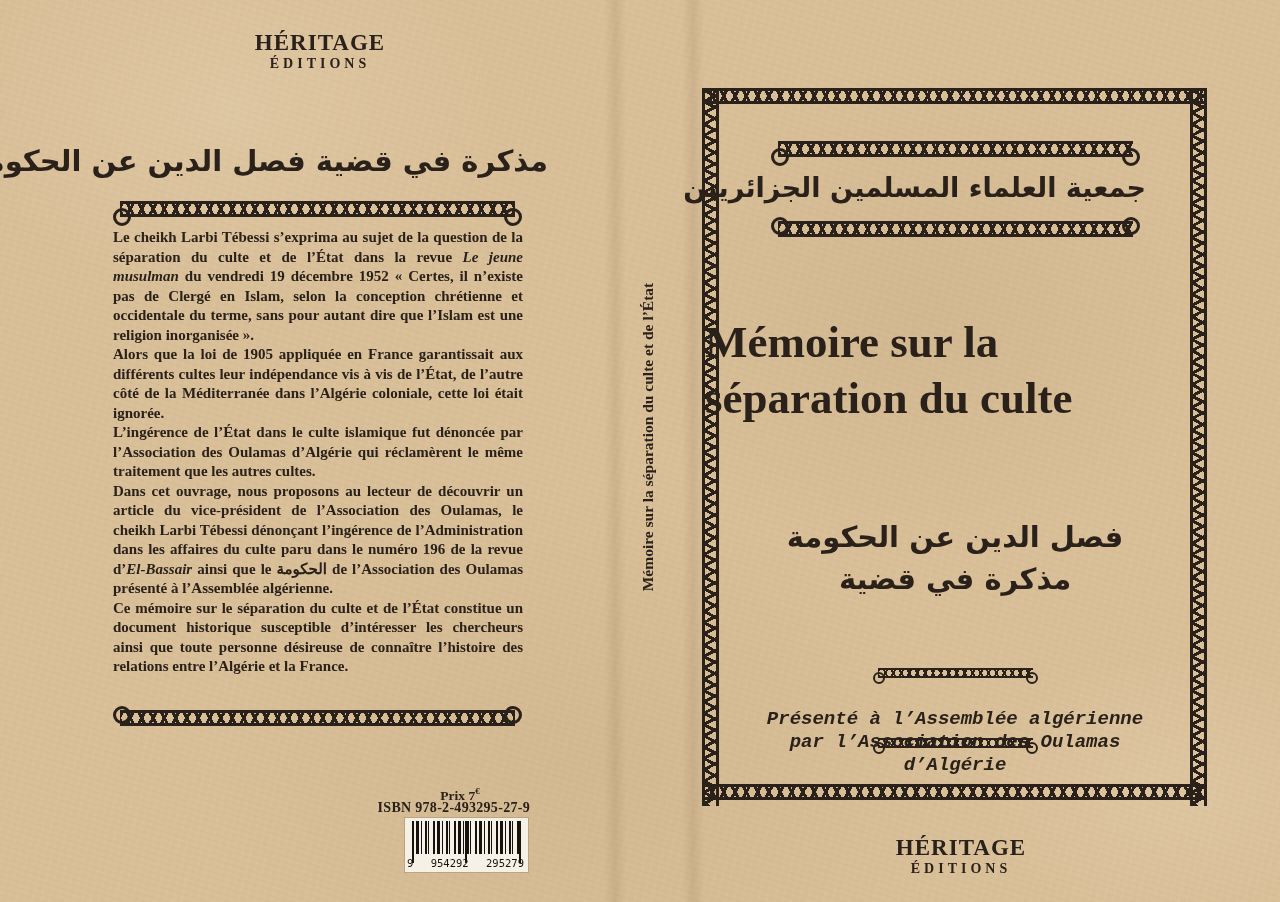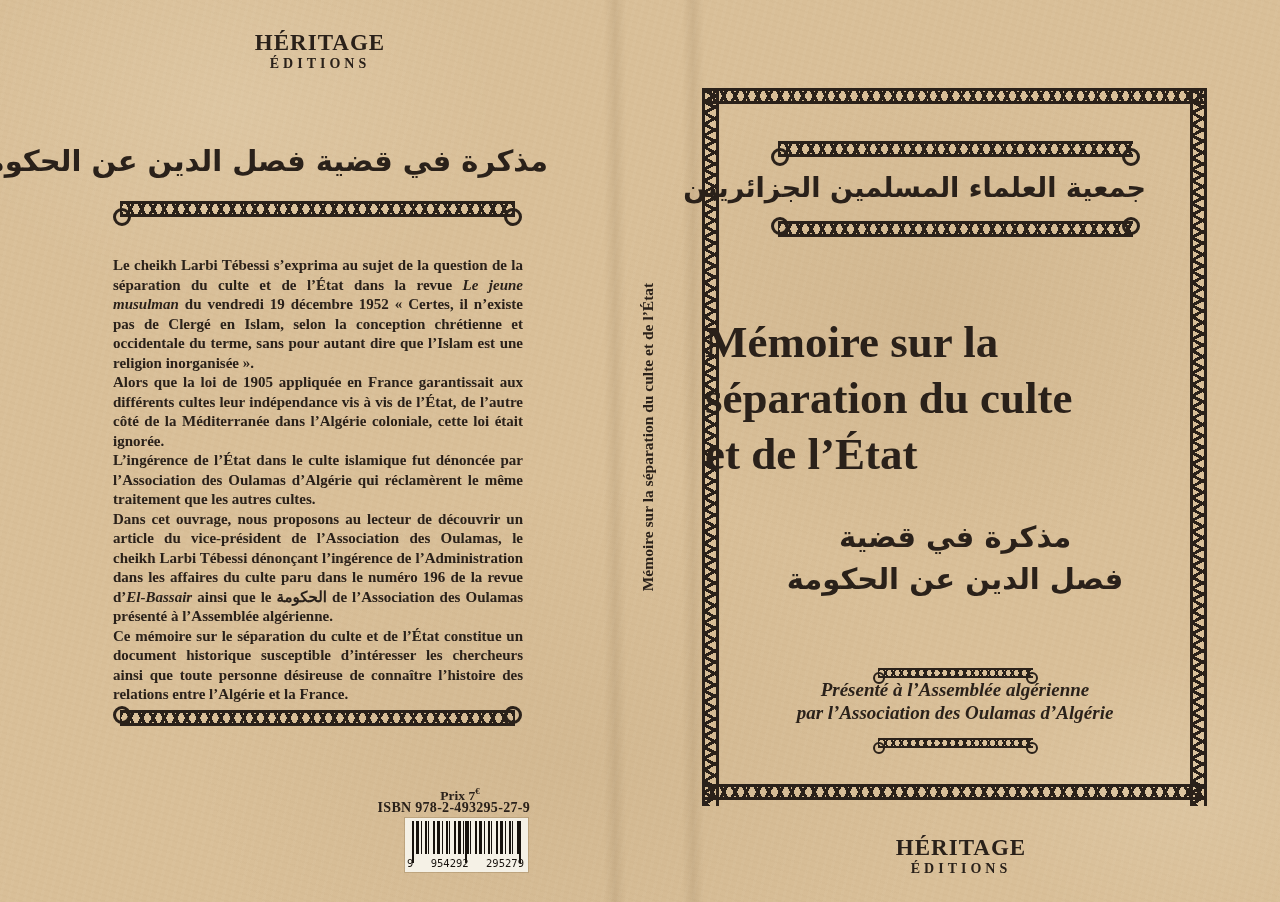--- a/index.html
+++ b/index.html
@@ -139,21 +139,21 @@
 
   <div class="abs logo" style="left:240px;top:31px;width:160px;">
     <div class="name">HÉRITAGE</div>
     <div class="sub">ÉDITIONS</div>
   </div>
 
   <div class="abs arabic back-arabic-title" style="left:88px;top:144px;">مذكرة في قضية فصل الدين عن الحكومة</div>
 
   <div class="abs braid knots" style="left:120px;top:201px;width:395px;"></div>
 
-  <div class="abs blurb" style="left:113px;top:256px;">
+  <div class="abs blurb" style="left:113px;top:228px;">
     <p><span>Le cheikh Larbi Tébessi s’exprima au sujet de la question de la séparation du culte et de l’État dans la revue </span><i>Le jeune musulman</i><span> du vendredi 19 décembre 1952 « Certes, il n’existe pas de Clergé en Islam, selon la conception chrétienne et occidentale du terme, sans pour autant dire que l’Islam est une religion inorganisée ».</span></p>
     <p><span>Alors que la loi de 1905 appliquée en France garantissait aux différents cultes leur indépendance vis à vis de l’État, de l’autre côté de la Méditerranée dans l’Algérie coloniale, cette loi était ignorée.</span></p>
     <p><span>L’ingérence de l’État dans le culte islamique fut dénoncée par l’Association des Oulamas d’Algérie qui réclamèrent le même traitement que les autres cultes.</span></p>
     <p><span>Dans cet ouvrage, nous proposons au lecteur de découvrir un article du vice-président de l’Association des Oulamas, le cheikh Larbi Tébessi dénonçant l’ingérence de l’Administration dans les affaires du culte paru dans le numéro 196 de la revue d’</span><i>El-Bassair</i><span> ainsi que le الحكومة de l’Association des Oulamas présenté à l’Assemblée algérienne.</span></p>
     <p><span>Ce mémoire sur le séparation du culte et de l’État constitue un document historique susceptible d’intéresser les chercheurs ainsi que toute personne désireuse de connaître l’histoire des relations entre l’Algérie et la France.</span></p>
   </div>
 
   <div class="abs braid knots knots-up" style="left:120px;top:710px;width:395px;"></div>
 
   <div class="abs price" style="left:390px;top:786px;">
@@ -185,30 +185,29 @@
   <div class="abs braid-v" style="left:2px;top:88px;height:718px;"></div>
   <div class="abs braid-v" style="left:490px;top:88px;height:718px;"></div>
 
   <div class="abs braid knots" style="left:78px;top:141px;width:355px;"></div>
   <div class="abs arabic banner-arabic" style="left:66px;top:172px;">جمعية العلماء المسلمين الجزائريين</div>
   <div class="abs braid knots knots-up" style="left:78px;top:221px;width:355px;"></div>
 
   <div class="abs front-title" style="left:5px;top:314px;">
     <div>Mémoire sur la</div>
     <div>séparation du culte</div>
-    <div>et de l’État</div>
   </div>
 
   <div class="abs arabic front-arabic-sub" style="left:55px;top:516px;">
+    <div>فصل الدين عن الحكومة</div>
     <div>مذكرة في قضية</div>
-    <div>فصل الدين عن الحكومة</div>
   </div>
 
   <div class="abs braid thin knots" style="left:178px;top:668px;width:155px;"></div>
-  <div class="abs presented" style="left:45px;top:678px;">
+  <div class="abs presented" style="left:45px;top:708px;font-family:Liberation Mono, monospace;">
     <div>Présenté à l’Assemblée algérienne</div>
     <div>par l’Association des Oulamas d’Algérie</div>
   </div>
   <div class="abs braid thin knots knots-up" style="left:178px;top:738px;width:155px;"></div>
 
   <div class="abs logo" style="left:181px;top:836px;width:160px;">
     <div class="name">HÉRITAGE</div>
     <div class="sub">ÉDITIONS</div>
   </div>
 </div>

